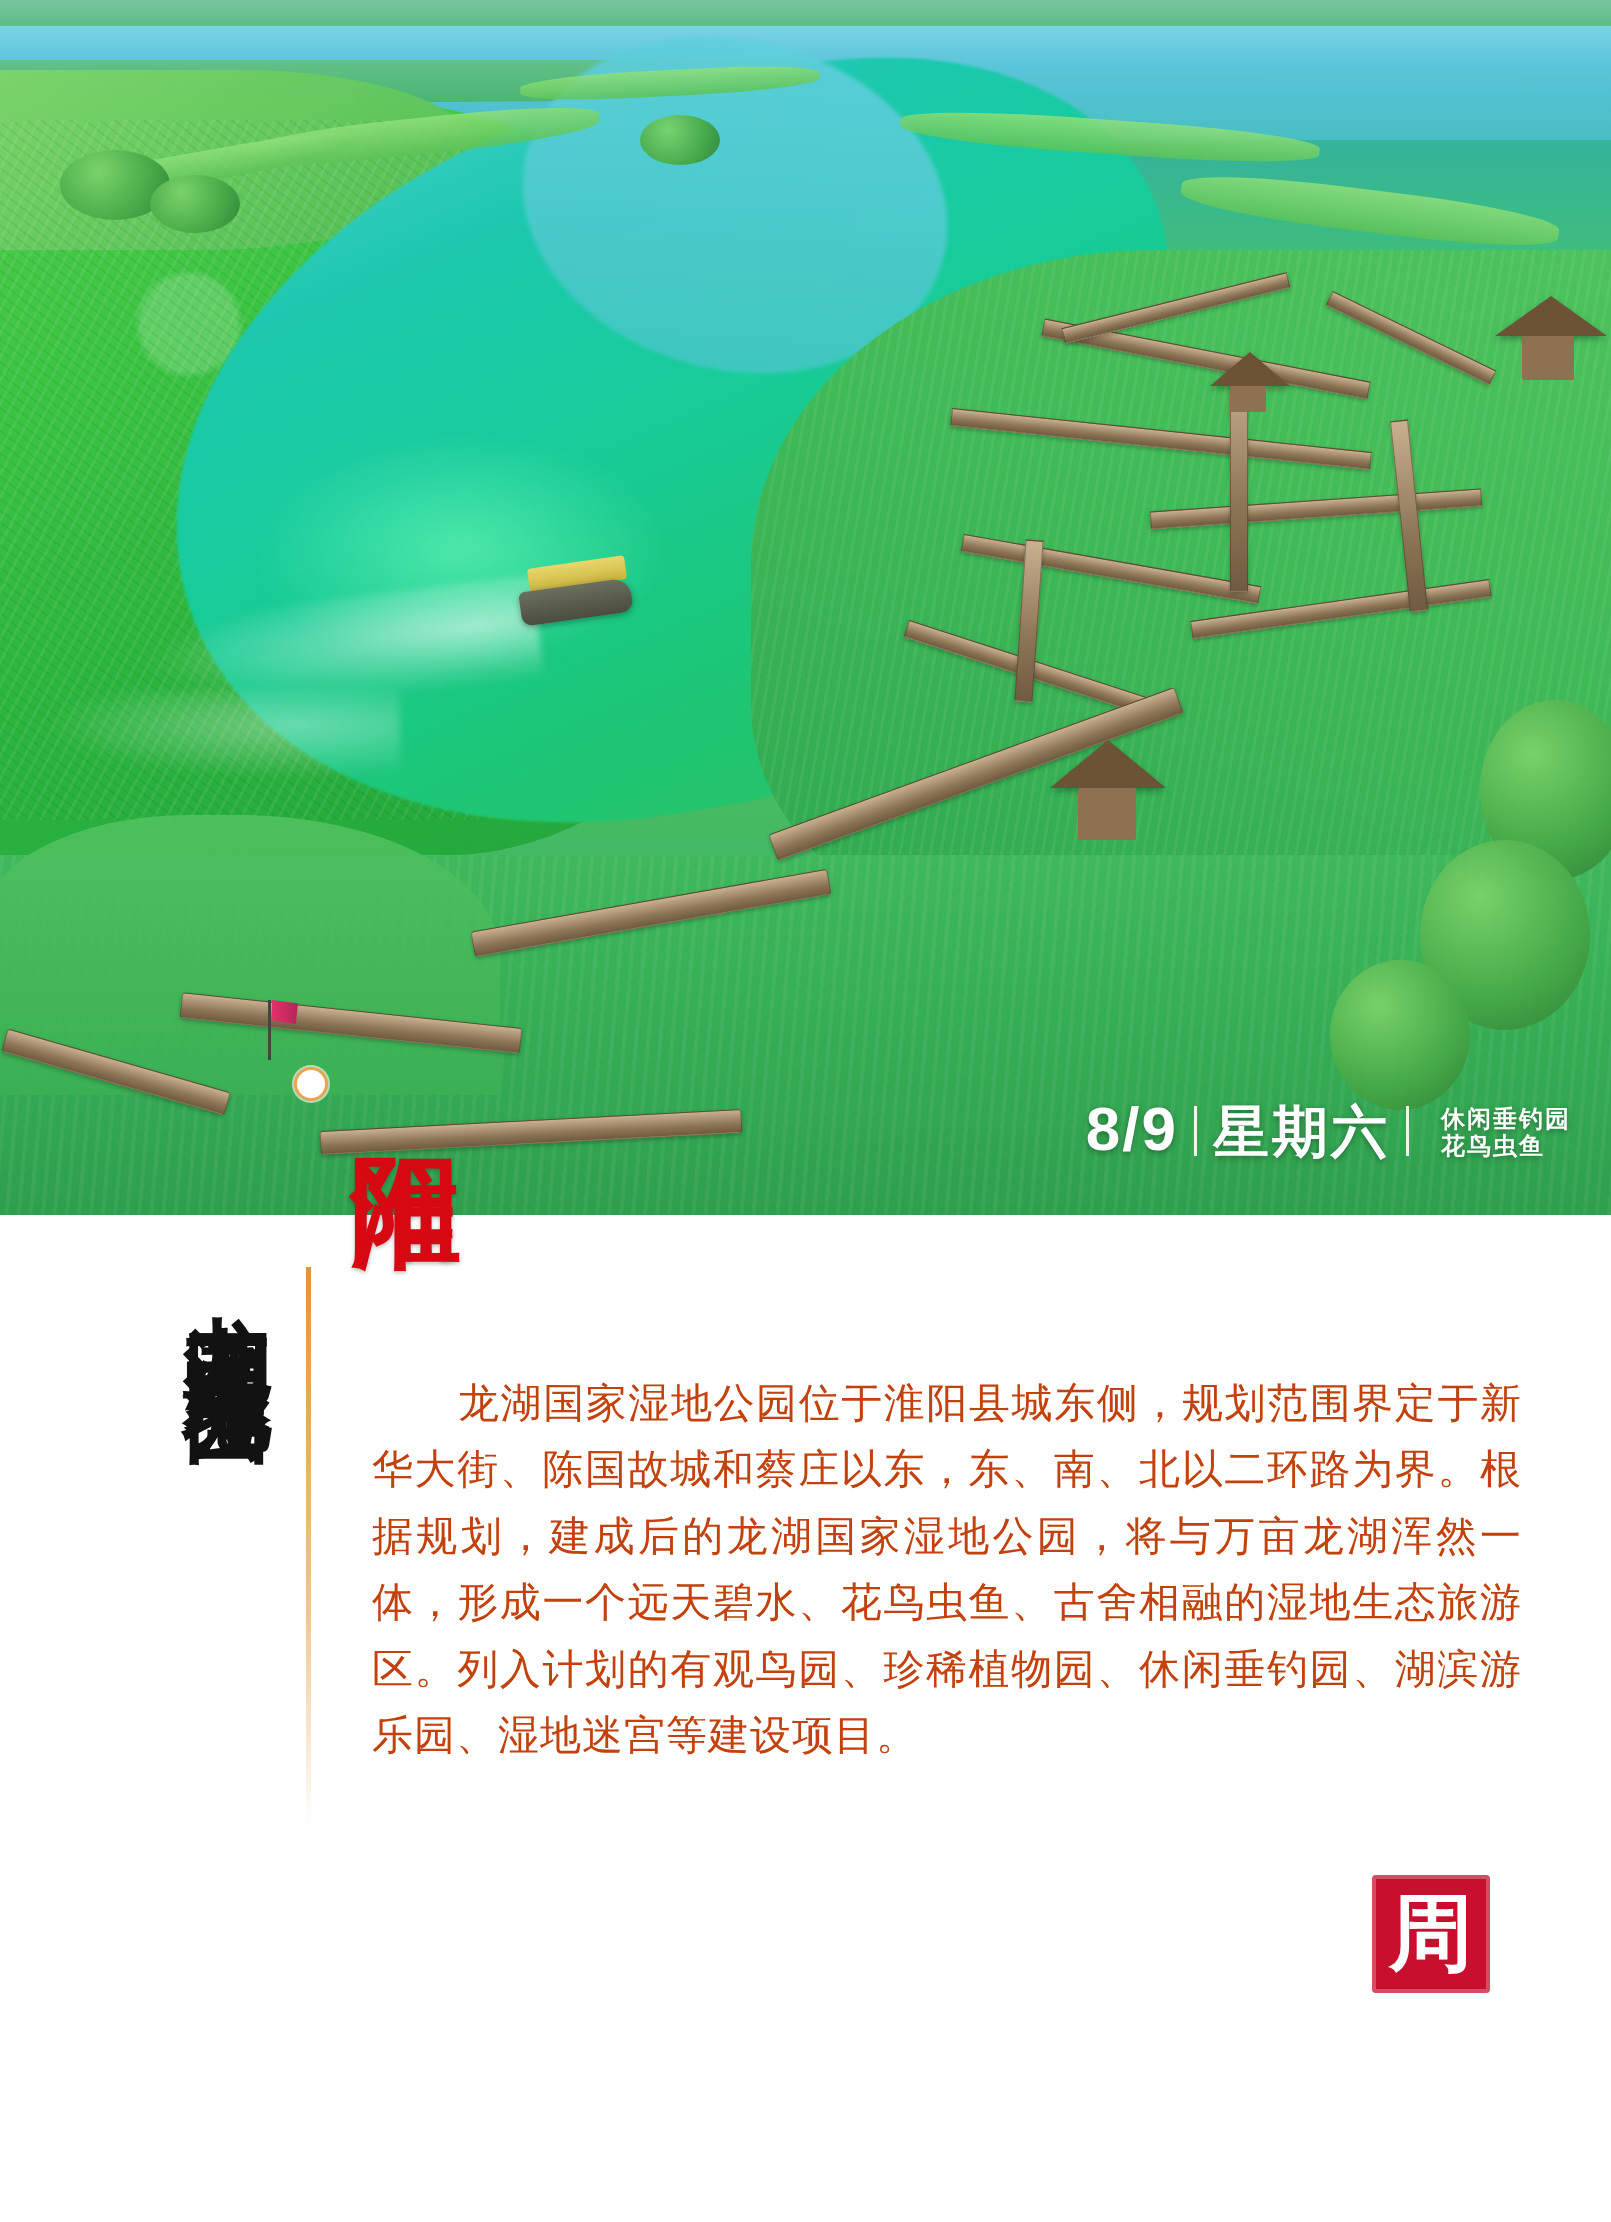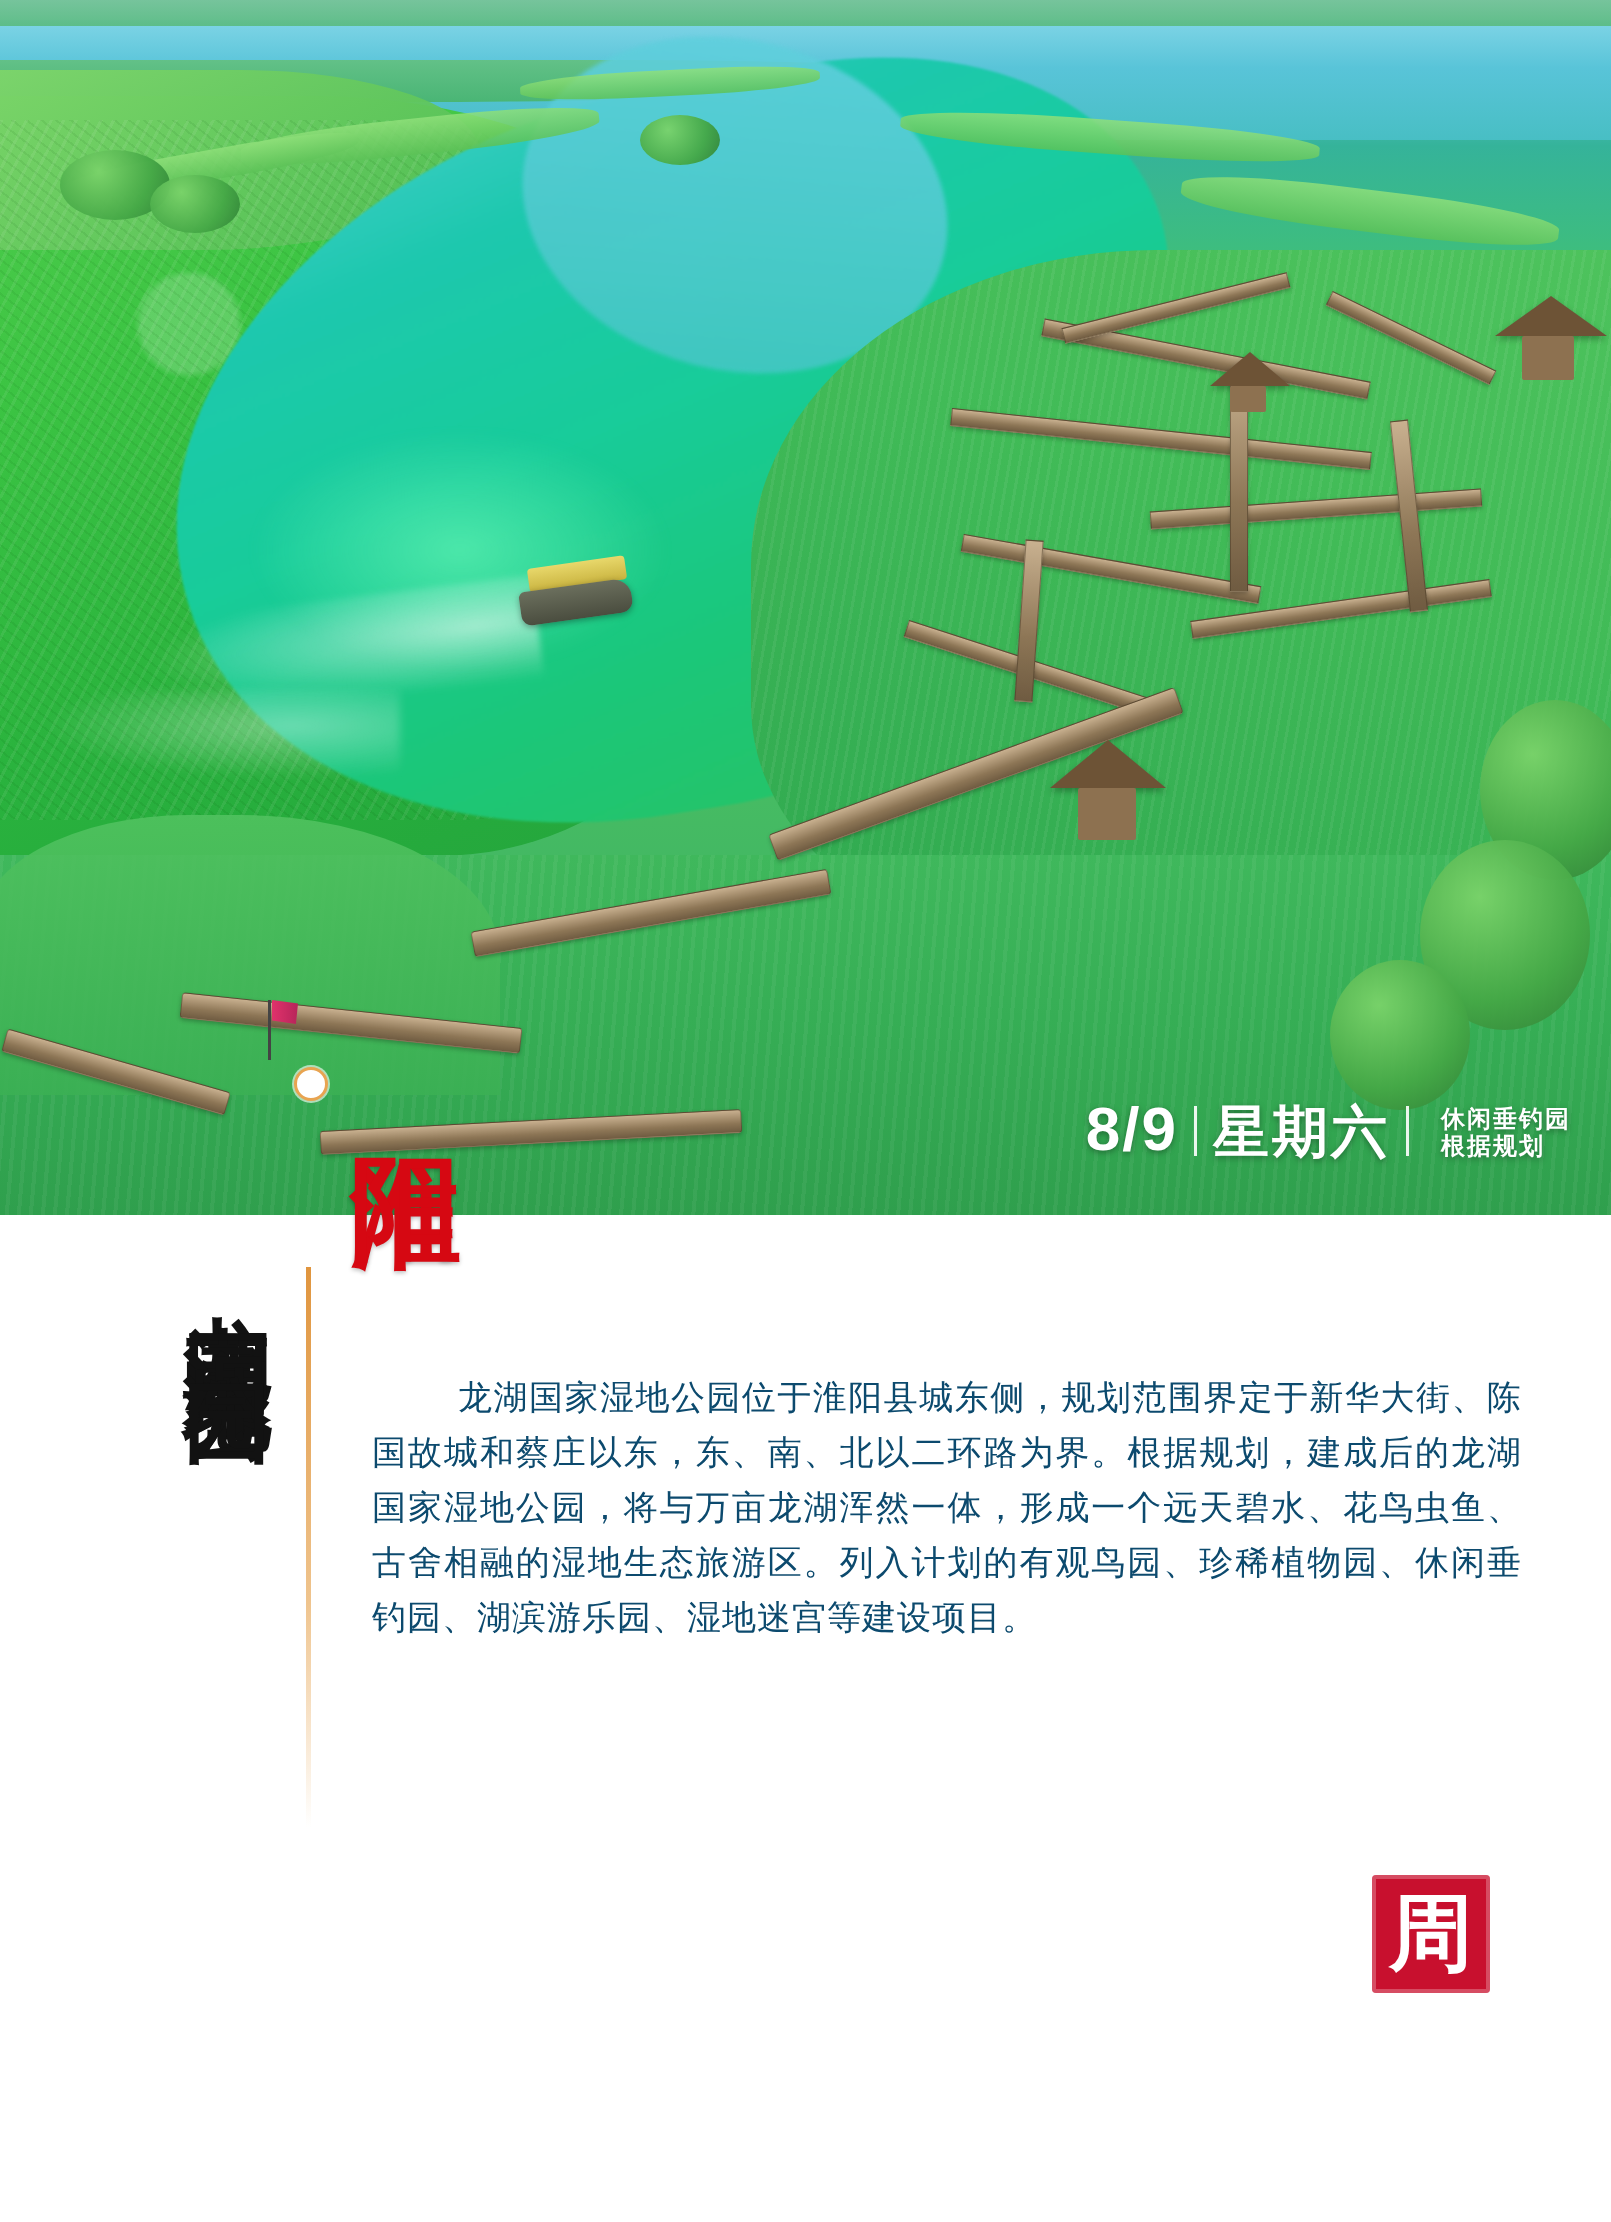--- a/index.html
+++ b/index.html
@@ -345,23 +345,23 @@
     text-shadow: 0 2px 4px rgba(0,0,0,.25);
   }
 
   
   .para {
     position: absolute;
     left: 372px;
     top: 155px;
     width: 1150px;
     font-family: Liberation Sans, sans-serif;
-    font-size: 34px;
+    font-size: 41px;
     line-height: 1.62;
-    color: #0c4a6e;
+    color: #c2410c;
     text-indent: 86px;
     text-align: justify;
     letter-spacing: 1px;
   }
 
   
   .seal {
     position: absolute;
     left: 1372px;
     top: 660px;
@@ -450,21 +450,21 @@
     <div class="flagpole"></div>
     <div class="flag"></div>
 
     <div class="datebar">
       <div class="date-md">8/9</div>
       <div class="date-sep"></div>
       <div class="date-week">星期六</div>
       <div class="date-sep"></div>
       <div class="date-lunar">
         <div>休闲垂钓园</div>
-        <div>根据规划</div>
+        <div>花鸟虫鱼</div>
       </div>
     </div>
   </div>
 
   <div class="lower">
 
     <div class="vtitle">龙湖国家湿地公园</div>
 
     <div class="vline"></div>
     <div class="vdot"></div>

